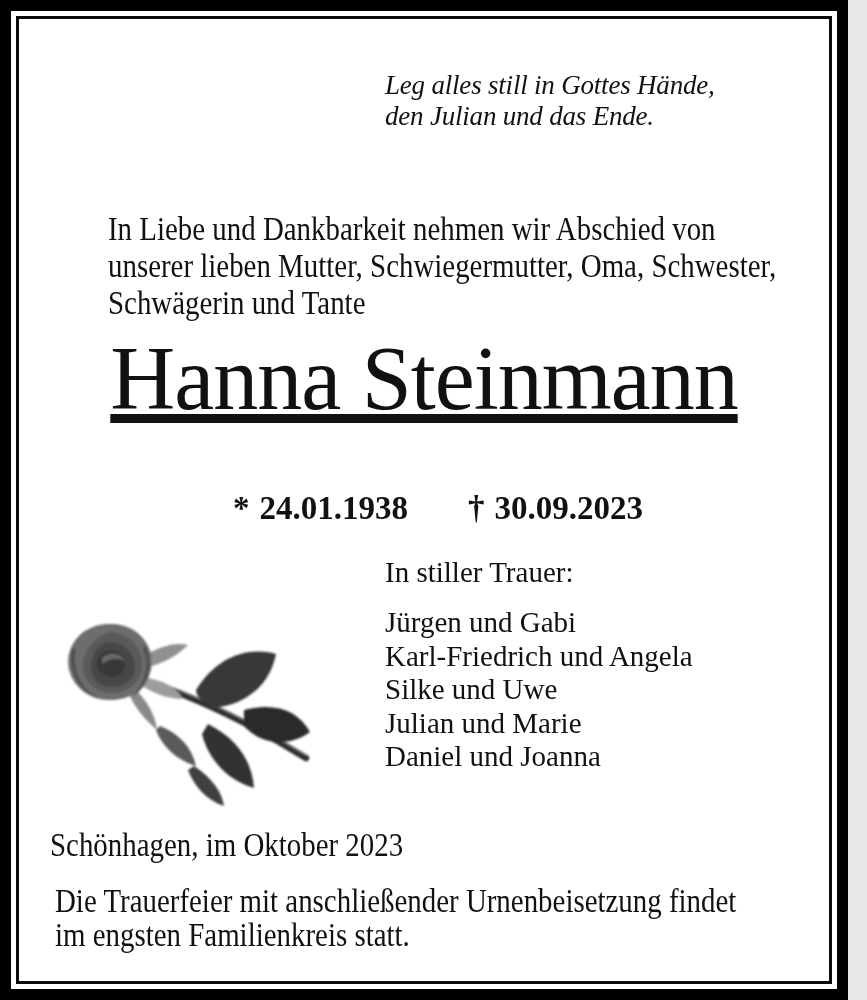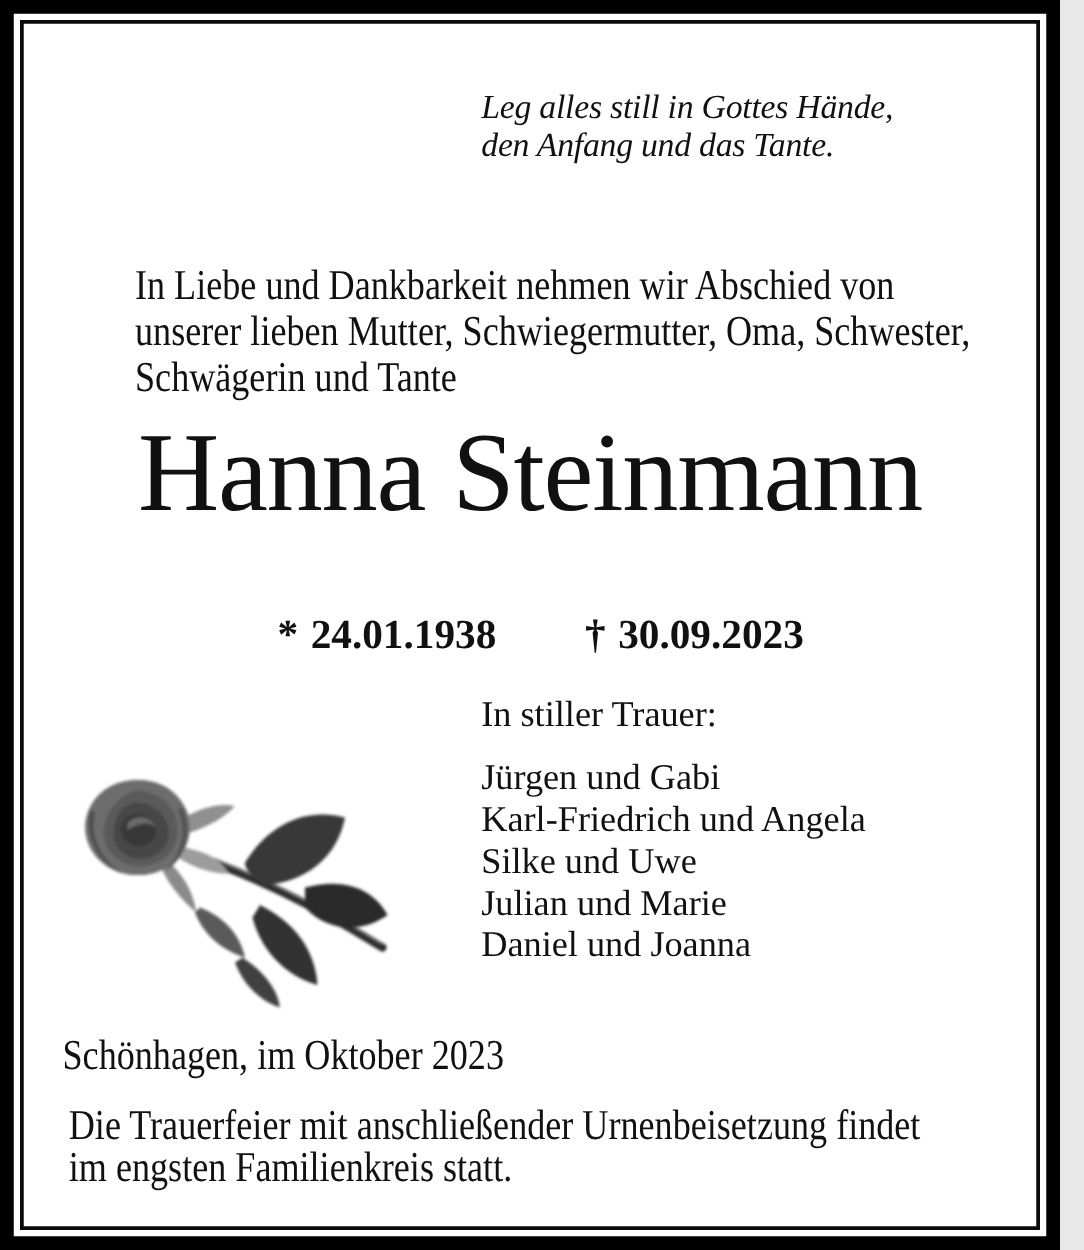--- a/index.html
+++ b/index.html
@@ -20,28 +20,28 @@
     letter-spacing:-0.2px;
   }
   .intro{
     position:absolute;left:108px;top:210px;
     font-size:34px;line-height:37px;white-space:nowrap;
     transform:scaleX(0.85);transform-origin:left top;
   }
   .deceased-name{
     position:absolute;left:0;right:0;top:334px;
     text-align:center;font-size:90px;line-height:1;
-    letter-spacing:-1px;white-space:nowrap;
+    letter-spacing:-1px;white-space:nowrap;text-decoration:underline;
   }
   .maiden-name{
     position:absolute;left:0;right:0;top:436px;
     text-align:center;font-size:28px;
   }
   .dates{position:absolute;top:490px;left:0;right:0;font-weight:bold;font-size:33px;}
-  .birth-date{position:absolute;left:222px;top:0;white-space:nowrap;}
+  .birth-date{position:absolute;left:233px;top:0;white-space:nowrap;}
   .death-date{position:absolute;left:468px;top:0;white-space:nowrap;}
   .date-symbol{display:inline-block;margin-right:10px;}
 
   .trauer-heading{
     position:absolute;left:385px;top:556px;
     font-size:29px;
   }
   .mourners{
     position:absolute;left:385px;top:606px;
     font-size:29px;line-height:33.5px;
@@ -61,21 +61,21 @@
 </head>
 <body>
 
 <div class="page">
 
   <div class="frame-outer"></div>
   <div class="frame-inner"></div>
 
   <div class="verse">
     <div>Leg alles still in Gottes Hände,</div>
-    <div>den Anfang und das Tante.</div>
+    <div>den Julian und das Ende.</div>
   </div>
 
   <div class="intro">
     <div>In Liebe und Dankbarkeit nehmen wir Abschied von</div>
     <div>unserer lieben Mutter, Schwiegermutter, Oma, Schwester,</div>
     <div>Schwägerin und Tante</div>
   </div>
 
   <div class="deceased-name">Hanna Steinmann</div>
 

